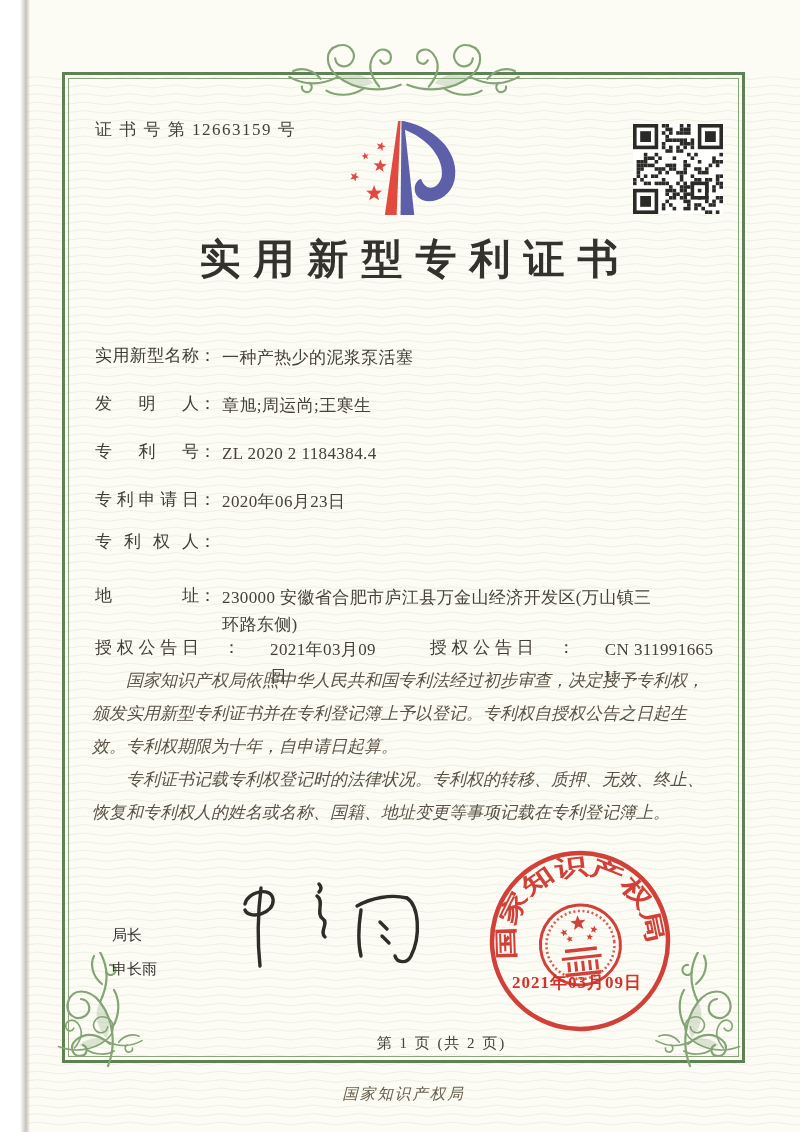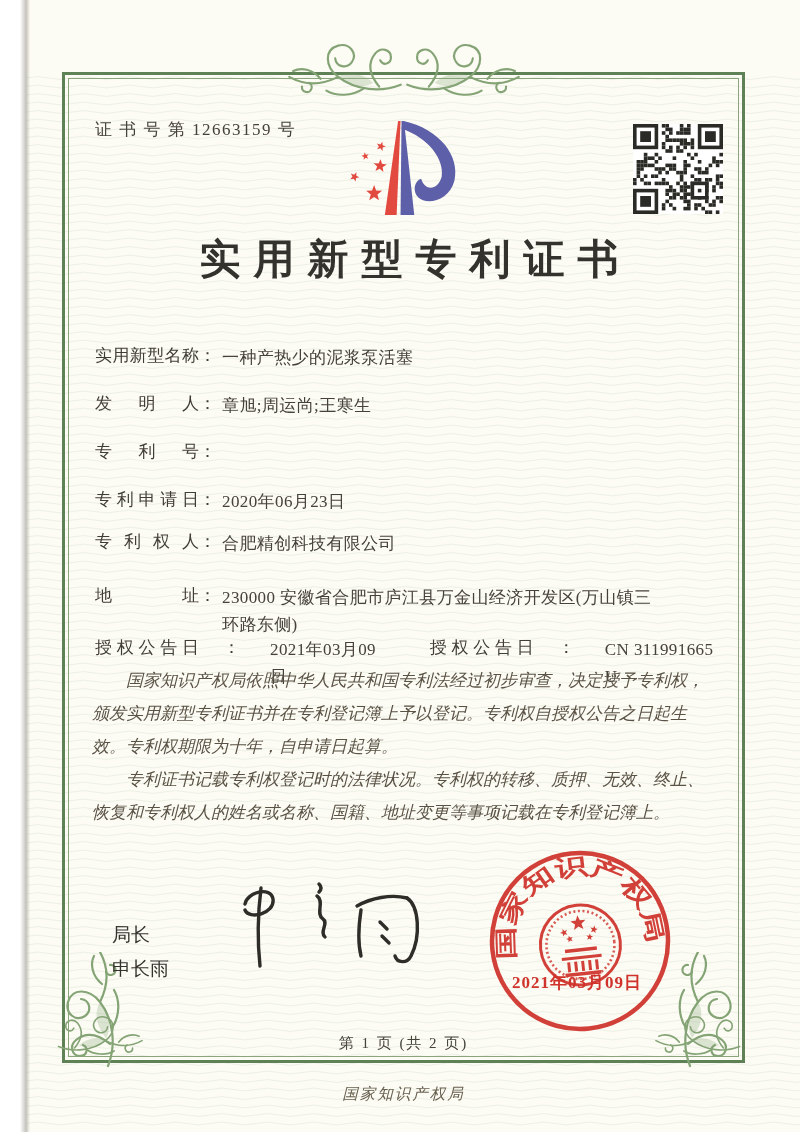--- a/index.html
+++ b/index.html
@@ -31,29 +31,29 @@
     color:#403d34;flex:0 0 104px;}
   .fcolon{flex:0 0 auto;color:#403d34;}
   .fvalue{margin-left:6px;color:#46423a;letter-spacing:.4px;max-width:446px;line-height:27px;}
   .grant-pair{display:flex;align-items:flex-start;gap:24px;}
   
   .bodytext{position:absolute;left:92px;top:664px;width:622px;
     font-style:italic;font-size:17px;line-height:33px;color:#5a5245;}
   .bodytext p{margin:0;text-indent:2em;}
   
   .signer{position:absolute;left:112px;top:918px;font-family:"Liberation Sans","DejaVu Sans",sans-serif;
-    font-size:19px;color:#34322c;line-height:34px;}
+    font-size:15px;color:#34322c;line-height:34px;}
   .signature{position:absolute;left:215px;top:872px;width:220px;height:110px;}
   
   .seal{position:absolute;left:485px;top:846px;width:190px;height:190px;transform:rotate(-6deg);opacity:.93;}
   .seal-date{position:absolute;left:492px;top:971px;width:170px;text-align:center;
     color:#cf332b;font-size:17px;font-weight:700;letter-spacing:1px;}
   
   .page-indicator{position:absolute;left:62px;top:1034px;width:683px;text-align:center;
-    font-size:15px;letter-spacing:2px;color:#45423a;}
+    font-size:15px;letter-spacing:2px;color:#45423a;padding-left:38px;}
   .back-note{position:absolute;left:62px;top:1084px;width:683px;text-align:center;
     font-style:italic;font-size:15.5px;letter-spacing:2px;color:#68604f;}
 </style>
 </head>
 <body>
 
 <div class="paper"></div>
 <svg id="waves" xmlns="http://www.w3.org/2000/svg">
     <path d="M26 78.0 q 11.5 -2.8 23 0 t 23 0 t 23 0 t 23 0 t 23 0 t 23 0 t 23 0 t 23 0 t 23 0 t 23 0 t 23 0 t 23 0 t 23 0 t 23 0 t 23 0 t 23 0 t 23 0 t 23 0 t 23 0 t 23 0 t 23 0 t 23 0 t 23 0 t 23 0 t 23 0 t 23 0 t 23 0 t 23 0 t 23 0 t 23 0 t 23 0 t 23 0 t 23 0 t 23 0 t 23 0" fill="none" stroke="#7aa06e" stroke-width="0.8" opacity="0.15"></path>
     <path d="M26 86.5 q 11.5 -2.8 23 0 t 23 0 t 23 0 t 23 0 t 23 0 t 23 0 t 23 0 t 23 0 t 23 0 t 23 0 t 23 0 t 23 0 t 23 0 t 23 0 t 23 0 t 23 0 t 23 0 t 23 0 t 23 0 t 23 0 t 23 0 t 23 0 t 23 0 t 23 0 t 23 0 t 23 0 t 23 0 t 23 0 t 23 0 t 23 0 t 23 0 t 23 0 t 23 0 t 23 0 t 23 0" fill="none" stroke="#7aa06e" stroke-width="0.8" opacity="0.15"></path>
@@ -432,30 +432,30 @@
     <span class="fvalue">一种产热少的泥浆泵活塞</span>
   </div>
   <div class="frow" style="top:48px">
     <span class="flabel">发明人</span>
       <span class="fcolon">：</span>
     <span class="fvalue">章旭;周运尚;王寒生</span>
   </div>
   <div class="frow" style="top:96px">
     <span class="flabel">专利号</span>
       <span class="fcolon">：</span>
+    <span class="fvalue">ZL 2020 2 1184384.4</span>
   </div>
   <div class="frow" style="top:144px">
     <span class="flabel">专利申请日</span>
       <span class="fcolon">：</span>
     <span class="fvalue">2020年06月23日</span>
   </div>
   <div class="frow" style="top:186px">
     <span class="flabel">专利权人</span>
       <span class="fcolon">：</span>
-    <span class="fvalue">合肥精创科技有限公司</span>
   </div>
   <div class="frow" style="top:240px">
     <span class="flabel">地址</span>
       <span class="fcolon">：</span>
     <span class="fvalue">230000 安徽省合肥市庐江县万金山经济开发区(万山镇三环路东侧)</span>
   </div>
   <div class="frow" style="top:292px;width:620px">
     <span class="grant-pair">
       <span class="flabel">授权公告日</span>
         <span class="fcolon">：</span>

